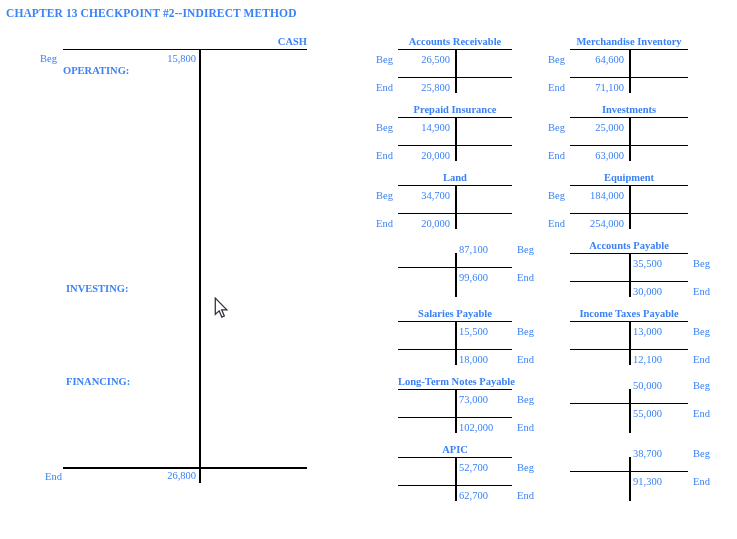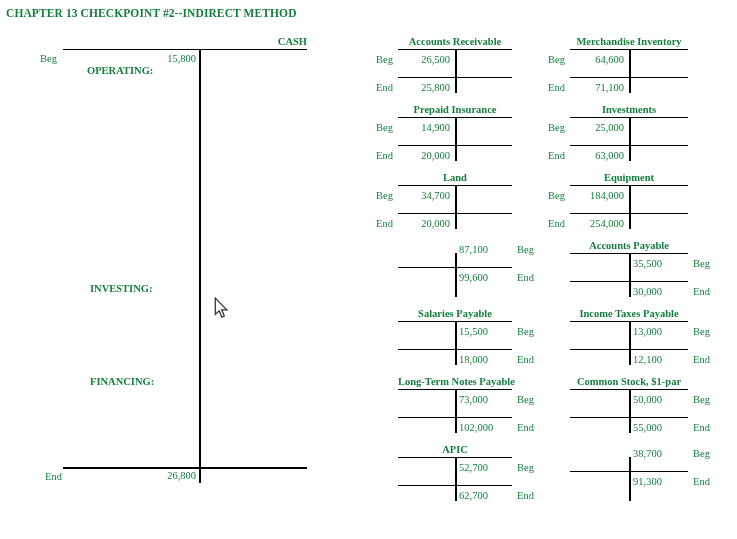--- a/index.html
+++ b/index.html
@@ -1,18 +1,18 @@
 <!DOCTYPE html>
 <html><head>
 <meta charset="utf-8">
 <style>
   html,body { margin:0; padding:0; background:#e8e8e8; }
   .page {
     position:relative; width:737px; height:539px; background:#ffffff;
-    font-family:"Liberation Serif", serif; color:#15803d; overflow:hidden;
+    font-family:"Liberation Serif", serif; color:#3b82f6; overflow:hidden;
   }
   .title {
     position:absolute; left:6px; top:7px;
     font-weight:bold; font-size:11.5px; white-space:nowrap; letter-spacing:.1px;
   }
 
   
   .tacct { position:absolute; font-size:10.5px; line-height:11px; }
   .t-head {
     margin-left:26px; text-align:center; font-weight:bold;
@@ -32,21 +32,21 @@
   .debit  .t-val { position:absolute; right:calc(50% + 5px); top:4px; white-space:nowrap; }
   .credit .t-val { position:absolute; left:calc(50% + 4px);  top:4px; white-space:nowrap; }
 
   
   .cash { position:absolute; left:30px; top:36px; width:320px; height:480px; font-size:10.5px; line-height:11px; }
   .cash > div, .cash > span { position:absolute; }
   .c-head { left:33px; top:0; width:244px; height:13px; line-height:12px; text-align:right; font-weight:bold; border-bottom:1.6px solid #000; }
   .c-vline { left:169px; top:13px; width:1.6px; height:434px; background:#000; }
   .c-beg-label { left:10px; top:17px; }
   .c-beg-val { left:33px; top:17px; width:133px; text-align:right; }
-  .c-section { font-weight:bold;margin-left:24px; }
+  .c-section { font-weight:bold; }
   .c-op  { left:33px; top:29px; }
   .c-inv { left:36px; top:247px; }
   .c-fin { left:36px; top:340px; }
   .c-endline { left:33px; top:431px; width:244px; height:1.6px; background:#000; }
   .c-end-label { left:15px; top:435px; }
   .c-end-val { left:33px; top:434px; width:133px; text-align:right; }
 
   .cursor { position:absolute; left:213px; top:297px; }
 </style>
 </head>
@@ -218,21 +218,20 @@
       <span class="t-lbl-r">Beg</span>
     </div>
     <div class="t-lower">
       <span class="t-val">12,100</span>
       <span class="t-lbl-r">End</span>
     </div>
     <div class="t-vline"></div>
   </div>
 
   <div class="tacct colB credit" style="left:544px;top:376px">
-    <div class="t-head">Common Stock, $1-par</div>
     <div class="t-upper">
       <span class="t-val">50,000</span>
       <span class="t-lbl-r">Beg</span>
     </div>
     <div class="t-lower">
       <span class="t-val">55,000</span>
       <span class="t-lbl-r">End</span>
     </div>
     <div class="t-vline"></div>
   </div>

